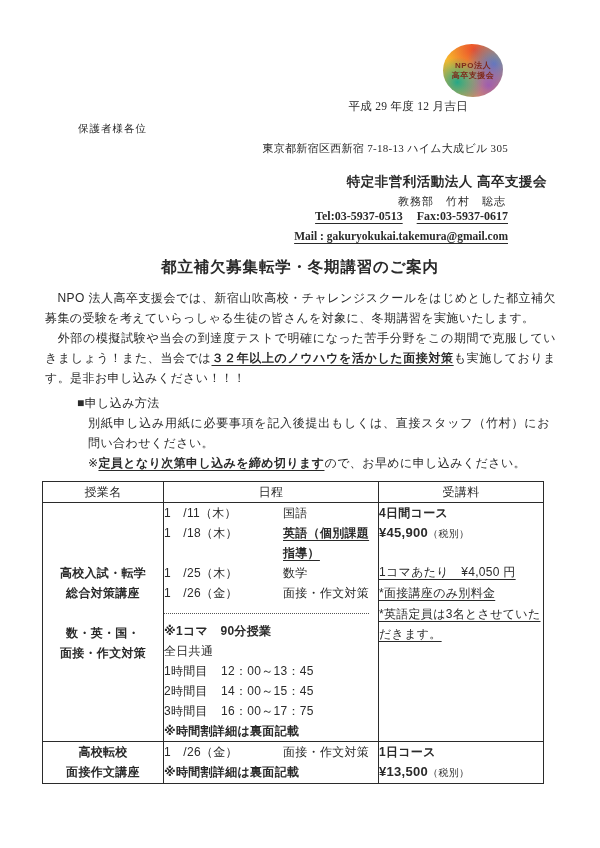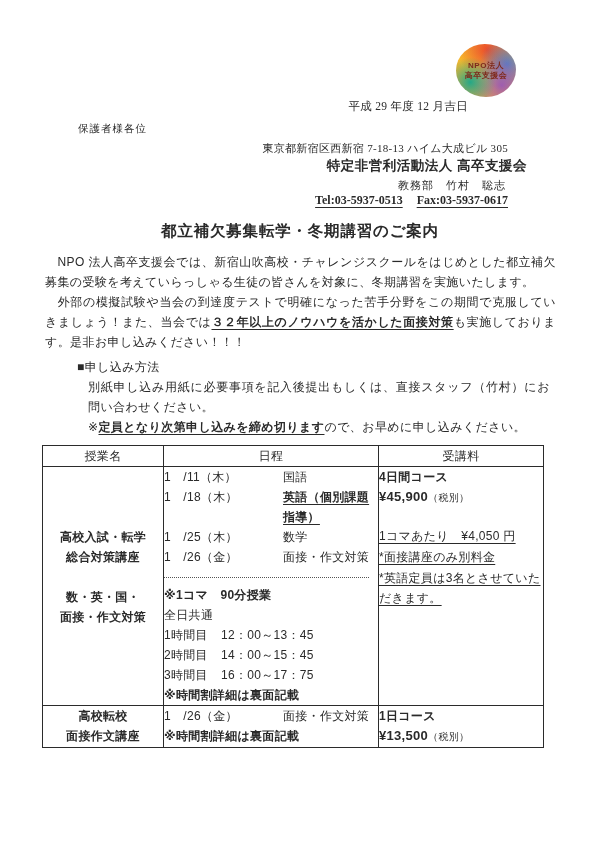--- a/index.html
+++ b/index.html
@@ -9,38 +9,38 @@
     font-family:"Liberation Sans","DejaVu Sans",sans-serif;
     color:#2a2a2a;
   }
   .serif { font-family:"Liberation Serif","DejaVu Serif",serif; }
   .bold  { font-weight:bold; }
   .ul    { text-decoration:underline; text-underline-offset:3px; }
   .bu    { font-weight:bold; text-decoration:underline; text-underline-offset:3px; }
 
   
   .logo {
-    position:absolute; left:456px; top:44px; width:60px; height:53px;
+    position:absolute; left:443px; top:44px; width:60px; height:53px;
     border-radius:48% 52% 50% 50% / 50% 48% 52% 50%;
     background:
       radial-gradient(circle at 24% 72%, rgba(0,165,150,.85), rgba(0,165,150,0) 42%),
       radial-gradient(circle at 76% 78%, rgba(150,80,190,.85), rgba(150,80,190,0) 48%),
       radial-gradient(circle at 85% 38%, rgba(60,125,215,.85), rgba(60,125,215,0) 45%),
       radial-gradient(circle at 52% 10%, rgba(236,72,40,.95), rgba(236,72,40,0) 52%),
       radial-gradient(circle at 15% 32%, rgba(250,190,40,.95), rgba(250,190,40,0) 55%),
       radial-gradient(circle at 50% 55%, #f2c243 0%, #eba13f 75%);
     display:flex; flex-direction:column; align-items:center; justify-content:center;
   }
   .logo-line { font-size:8px; line-height:10px; font-weight:bold; color:#7e2a1c; letter-spacing:.5px; white-space:nowrap; }
 
   
   .date      { padding:99px 132px 0 0; text-align:right; font-size:11.5px; line-height:15px; letter-spacing:.3px; }
   .recipient { margin-top:8px;  padding-left:78px;  font-size:10.5px; line-height:14px; letter-spacing:1px; }
   .address   { margin-top:5px;  padding-right:92px; text-align:right; font-size:11px;   line-height:14px; letter-spacing:.3px; }
-  .org       { margin-top:2px;  padding-right:73px; text-align:right; font-size:13.5px; line-height:17px; font-weight:bold; letter-spacing:.5px; }
+  .org       { margin-top:18px;  padding-right:53px; text-align:right; font-size:13.5px; line-height:17px; font-weight:bold; letter-spacing:.5px; }
   .contact   { margin-top:4px;  padding-right:94px; text-align:right; font-size:11px;   line-height:14px; letter-spacing:1px; }
   .telfax    { margin-top:1px;  padding-right:92px; text-align:right; font-size:12px;   line-height:15px; }
   .telfax span { margin-left:14px; }
   .mail      { margin-top:5px;  padding-right:92px; text-align:right; font-size:11.5px; line-height:15px; }
 
   
   .doc-title { margin-top:13px; text-align:center; font-size:15.5px; line-height:19px; font-weight:bold; letter-spacing:.8px; }
   .body-p  { margin:0; width:511px; margin-left:45px; font-size:12px; line-height:20px; letter-spacing:.4px; text-align:justify; }
   .body-p.first { margin-top:12px; }
 
@@ -88,20 +88,21 @@
     <span class="logo-line">NPO法人</span>
     <span class="logo-line">高卒支援会</span>
   </div>
 
   <div class="date serif">平成 29 年度 12 月吉日</div>
   <div class="recipient serif">保護者様各位</div>
   <div class="address serif">東京都新宿区西新宿 7-18-13 ハイム大成ビル 305</div>
   <div class="org">特定非営利活動法人 高卒支援会</div>
   <div class="contact serif">教務部　竹村　聡志</div>
   <div class="telfax serif"><span class="bu" style="margin-left:0">Tel:03-5937-0513</span><span class="bu">Fax:03-5937-0617</span></div>
+  <div class="mail serif"><span class="bu">Mail : gakuryokukai.takemura@gmail.com</span></div>
 
   <div class="doc-title">都立補欠募集転学・冬期講習のご案内</div>
 
   <p class="body-p first">　NPO 法人高卒支援会では、新宿山吹高校・チャレンジスクールをはじめとした都立補欠募集の受験を考えていらっしゃる生徒の皆さんを対象に、冬期講習を実施いたします。</p>
   <p class="body-p"><span>　外部の模擬試験や当会の到達度テストで明確になった苦手分野をこの期間で克服していきましょう！また、当会では</span><span class="bu">３２年以上のノウハウを活かした面接対策</span><span>も実施しております。是非お申し込みください！！！</span></p>
 
   <div class="apply-head">■申し込み方法</div>
   <div class="apply-block">
     <div>別紙申し込み用紙に必要事項を記入後提出もしくは、直接スタッフ（竹村）にお問い合わせください。</div>
     <div><span>※</span><span class="bu">定員となり次第申し込みを締め切ります</span><span>ので、お早めに申し込みください。</span></div>

